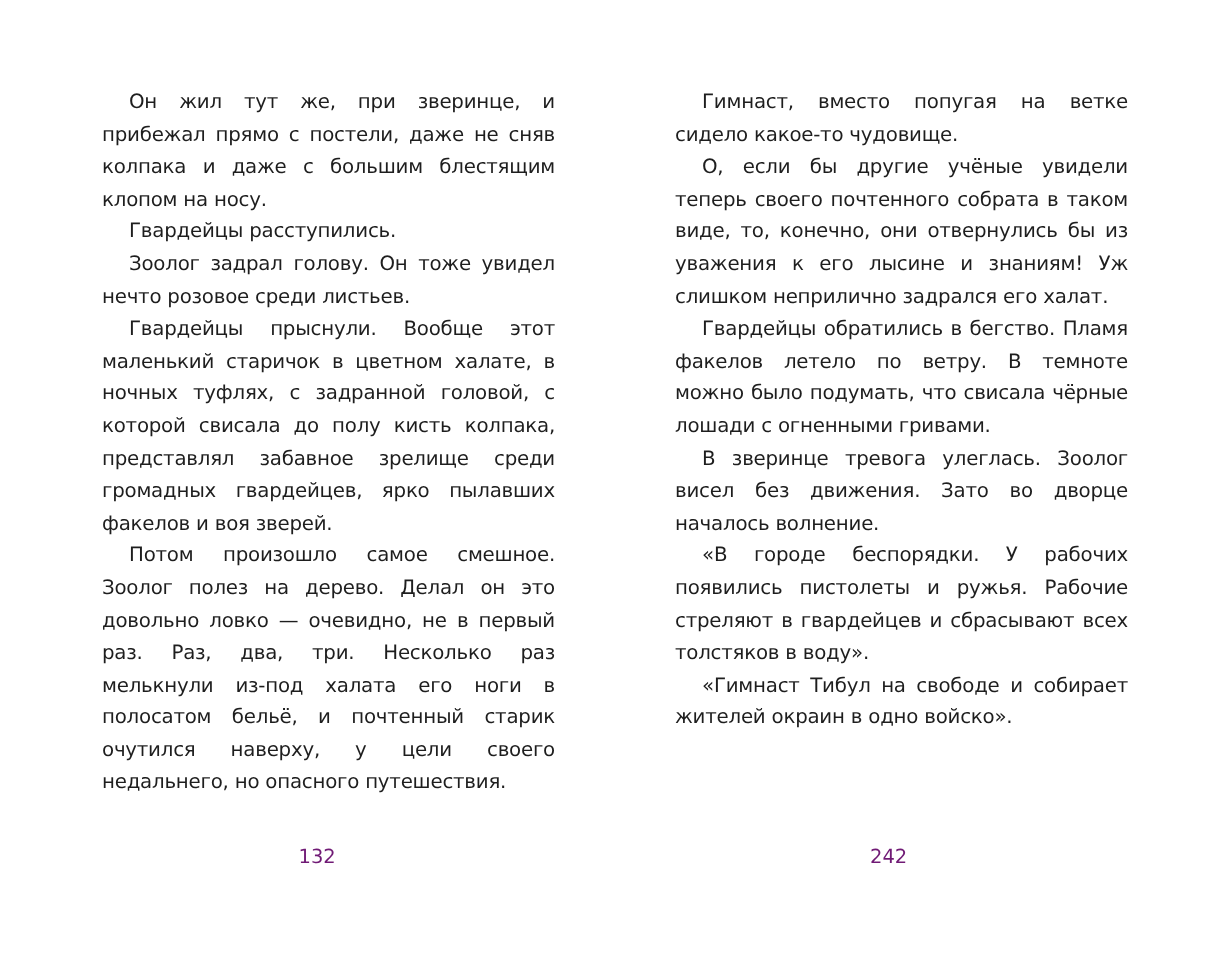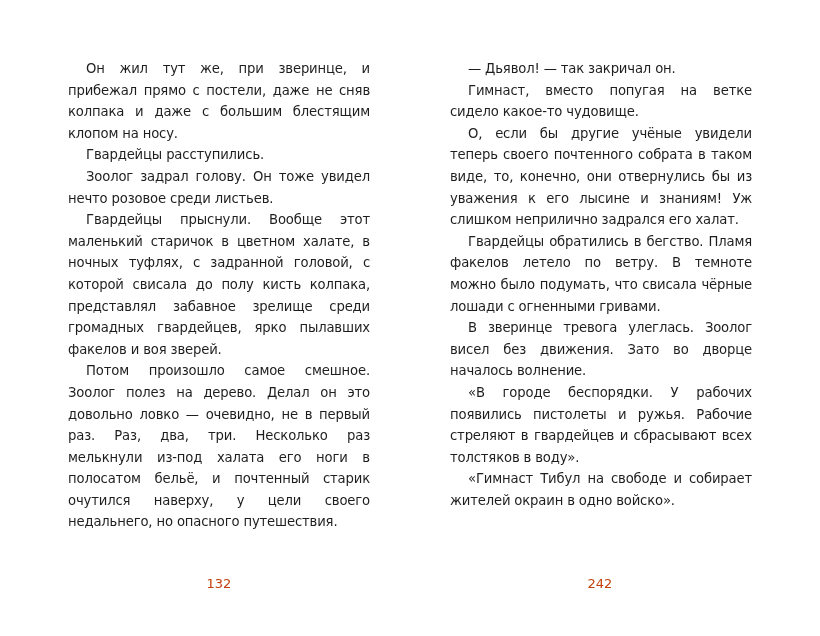--- a/index.html
+++ b/index.html
@@ -14,44 +14,43 @@
   }
   .page.left { left: 68px; width: 302px; }
   .page.right { left: 450px; width: 302px; }
   .page p {
     margin: 0;
     text-align: justify;
     text-indent: 18px;
     hyphens: manual;
   }
   .page-number {
-    position: absolute; top: 576px;
+    position: absolute; top: 564px;
     font-family: "DejaVu Sans", sans-serif;
-    font-size: 13px; color: #c2410c;
-    width: 40px; text-align: center;
+    font-size: 13px; color: #701a75;
+    width: 40px; 
   }
   .page-number.left { left: 199px; }
   .page-number.right { left: 580px; }
 </style>
 </head>
 <body>
 
 <div>
   <div class="page left">
     <p>Он жил тут же, при зверинце, и прибежал прямо с постели, даже не сняв колпака и даже с большим блестящим клопом на носу.</p>
     <p>Гвардейцы расступились.</p>
     <p>Зоолог задрал голову. Он тоже увидел нечто ро­зовое среди листьев.</p>
     <p>Гвардейцы прыснули. Вообще этот маленький ста­ричок в цветном халате, в ночных туфлях, с задран­ной головой, с которой свисала до полу кисть колпа­ка, представлял забавное зрелище среди громадных гвардейцев, ярко пылавших факелов и воя зверей.</p>
     <p>Потом произошло самое смешное. Зоолог полез на дерево. Делал он это довольно ловко — очевид­но, не в первый раз. Раз, два, три. Несколько раз мелькнули из-под халата его ноги в полосатом бе­льё, и почтенный старик очутился наверху, у цели своего недальнего, но опасного путешествия.</p>
 
   </div>
   <div class="page-number left">132</div>
 
   <div class="page right">
-    <p>— Дьявол! — так закричал он.</p>
     <p>Гимнаст, вместо попугая на ветке сидело какое-то чудовище.</p>
     <p>О, если бы другие учёные увидели теперь своего почтенного собрата в таком виде, то, конечно, они отвернулись бы из уважения к его лысине и знаниям! Уж слишком неприлично задрался его халат.</p>
     <p>Гвардейцы обратились в бегство. Пламя факелов летело по ветру. В темноте можно было подумать, что свисала чёрные лошади с огненными гривами.</p>
     <p>В зверинце тревога улеглась. Зоолог висел без движения. Зато во дворце началось волнение.</p>
     <p>«В городе беспорядки. У рабочих появились пи­столеты и ружья. Рабочие стреляют в гвардейцев и сбрасывают всех толстяков в воду».</p>
     <p>«Гимнаст Тибул на свободе и собирает жителей окраин в одно войско».</p>
 
   </div>
   <div class="page-number right">242</div>
 </div>

